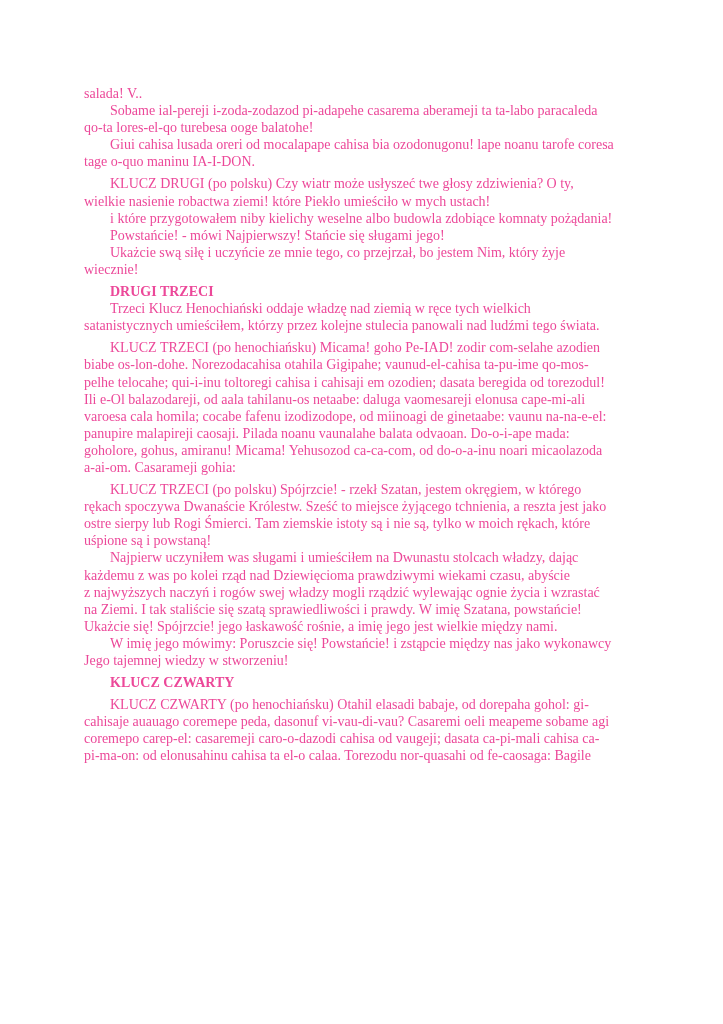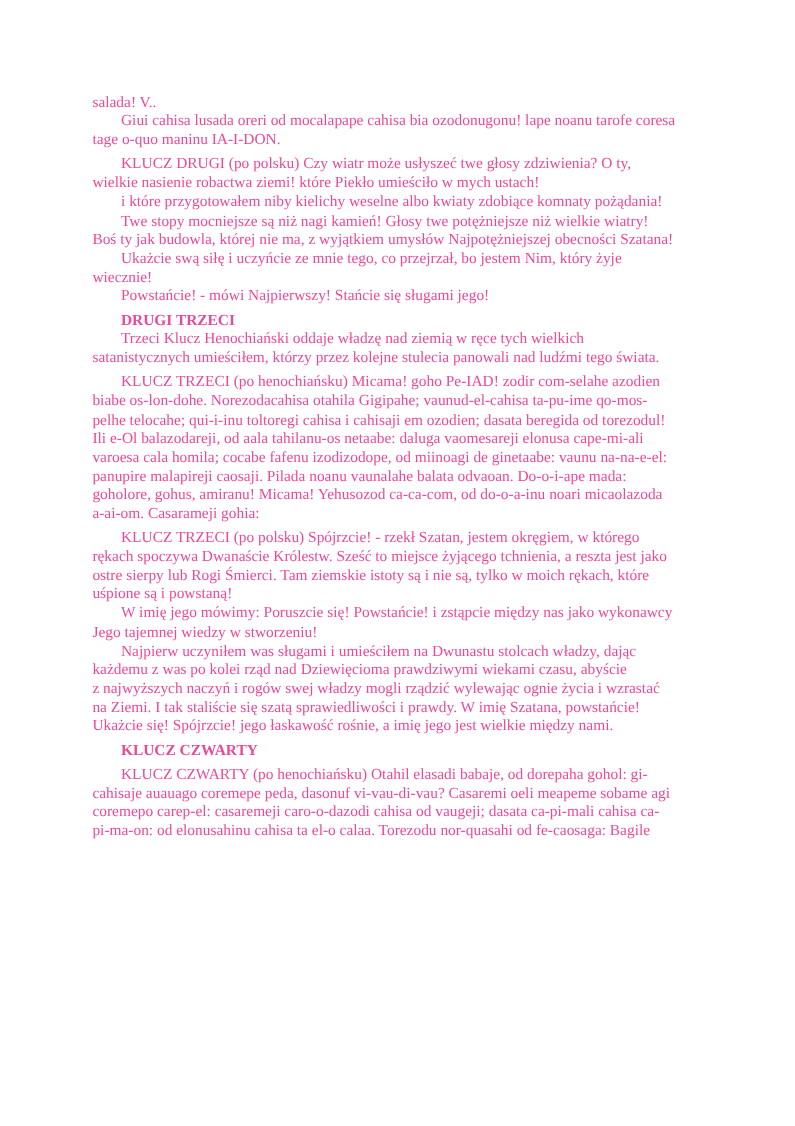--- a/index.html
+++ b/index.html
@@ -40,37 +40,37 @@
   }
 </style>
 </head>
 <body>
 
 <div class="page">
   <div class="text-block">
 
     <p class="para no-indent">salada! V..</p>
 
+    <p class="para">Sobame ial-pereji i-zoda-zodazod pi-adapehe casarema aberameji ta ta-labo paracaleda
+qo-ta lores-el-qo turebesa ooge balatohe!</p>
 
     <p class="para">Giui cahisa lusada oreri od mocalapape cahisa bia ozodonugonu! lape noanu tarofe coresa
 tage o-quo maninu IA-I-DON.</p>
 
 
     <p class="para gap">KLUCZ DRUGI (po polsku) Czy wiatr może usłyszeć twe głosy zdziwienia? O ty,
 wielkie nasienie robactwa ziemi! które Piekło umieściło w mych ustach!</p>
 
-    <p class="para">i które przygotowałem niby kielichy weselne albo kwiaty zdobiące komnaty pożądania!</p>
+    <p class="para">i które przygotowałem niby kielichy weselne albo budowla zdobiące komnaty pożądania!</p>
 
-    <p class="para">Twe stopy mocniejsze są niż nagi kamień! Głosy twe potężniejsze niż wielkie wiatry!
-Boś ty jak budowla, której nie ma, z wyjątkiem umysłów Najpotężniejszej obecności Szatana!</p>
+
+    <p class="para">Powstańcie! - mówi Najpierwszy! Stańcie się sługami jego!</p>
 
     <p class="para">Ukażcie swą siłę i uczyńcie ze mnie tego, co przejrzał, bo jestem Nim, który żyje
 wiecznie!</p>
-
-    <p class="para">Powstańcie! - mówi Najpierwszy! Stańcie się sługami jego!</p>
 
     <p class="para gap heading">DRUGI TRZECI</p>
 
     <p class="para">Trzeci Klucz Henochiański oddaje władzę nad ziemią w ręce tych wielkich
 satanistycznych umieściłem, którzy przez kolejne stulecia panowali nad ludźmi tego świata.</p>
 
     <p class="para gap">KLUCZ TRZECI (po henochiańsku) Micama! goho Pe-IAD! zodir com-selahe azodien
 biabe os-lon-dohe. Norezodacahisa otahila Gigipahe; vaunud-el-cahisa ta-pu-ime qo-mos-
 pelhe telocahe; qui-i-inu toltoregi cahisa i cahisaji em ozodien; dasata beregida od torezodul!
 Ili e-Ol balazodareji, od aala tahilanu-os netaabe: daluga vaomesareji elonusa cape-mi-ali
@@ -78,28 +78,28 @@
 panupire malapireji caosaji. Pilada noanu vaunalahe balata odvaoan. Do-o-i-ape mada:
 goholore, gohus, amiranu! Micama! Yehusozod ca-ca-com, od do-o-a-inu noari micaolazoda
 a-ai-om. Casarameji gohia:</p>
 
 
     <p class="para gap">KLUCZ TRZECI (po polsku) Spójrzcie! - rzekł Szatan, jestem okręgiem, w którego
 rękach spoczywa Dwanaście Królestw. Sześć to miejsce żyjącego tchnienia, a reszta jest jako
 ostre sierpy lub Rogi Śmierci. Tam ziemskie istoty są i nie są, tylko w moich rękach, które
 uśpione są i powstaną!</p>
 
-    <p class="para">W imię jego mówimy: Poruszcie się! Powstańcie! i zstąpcie między nas jako wykonawcy
-Jego tajemnej wiedzy w stworzeniu!</p>
-
     <p class="para">Najpierw uczyniłem was sługami i umieściłem na Dwunastu stolcach władzy, dając
 każdemu z was po kolei rząd nad Dziewięcioma prawdziwymi wiekami czasu, abyście
 z najwyższych naczyń i rogów swej władzy mogli rządzić wylewając ognie życia i wzrastać
 na Ziemi. I tak staliście się szatą sprawiedliwości i prawdy. W imię Szatana, powstańcie!
 Ukażcie się! Spójrzcie! jego łaskawość rośnie, a imię jego jest wielkie między nami.</p>
+
+    <p class="para">W imię jego mówimy: Poruszcie się! Powstańcie! i zstąpcie między nas jako wykonawcy
+Jego tajemnej wiedzy w stworzeniu!</p>
 
     <p class="para gap heading">KLUCZ CZWARTY</p>
 
 
     <p class="para gap">KLUCZ CZWARTY (po henochiańsku) Otahil elasadi babaje, od dorepaha gohol: gi-
 cahisaje auauago coremepe peda, dasonuf vi-vau-di-vau? Casaremi oeli meapeme sobame agi
 coremepo carep-el: casaremeji caro-o-dazodi cahisa od vaugeji; dasata ca-pi-mali cahisa ca-
 pi-ma-on: od elonusahinu cahisa ta el-o calaa. Torezodu nor-quasahi od fe-caosaga: Bagile</p>
 
   </div>

